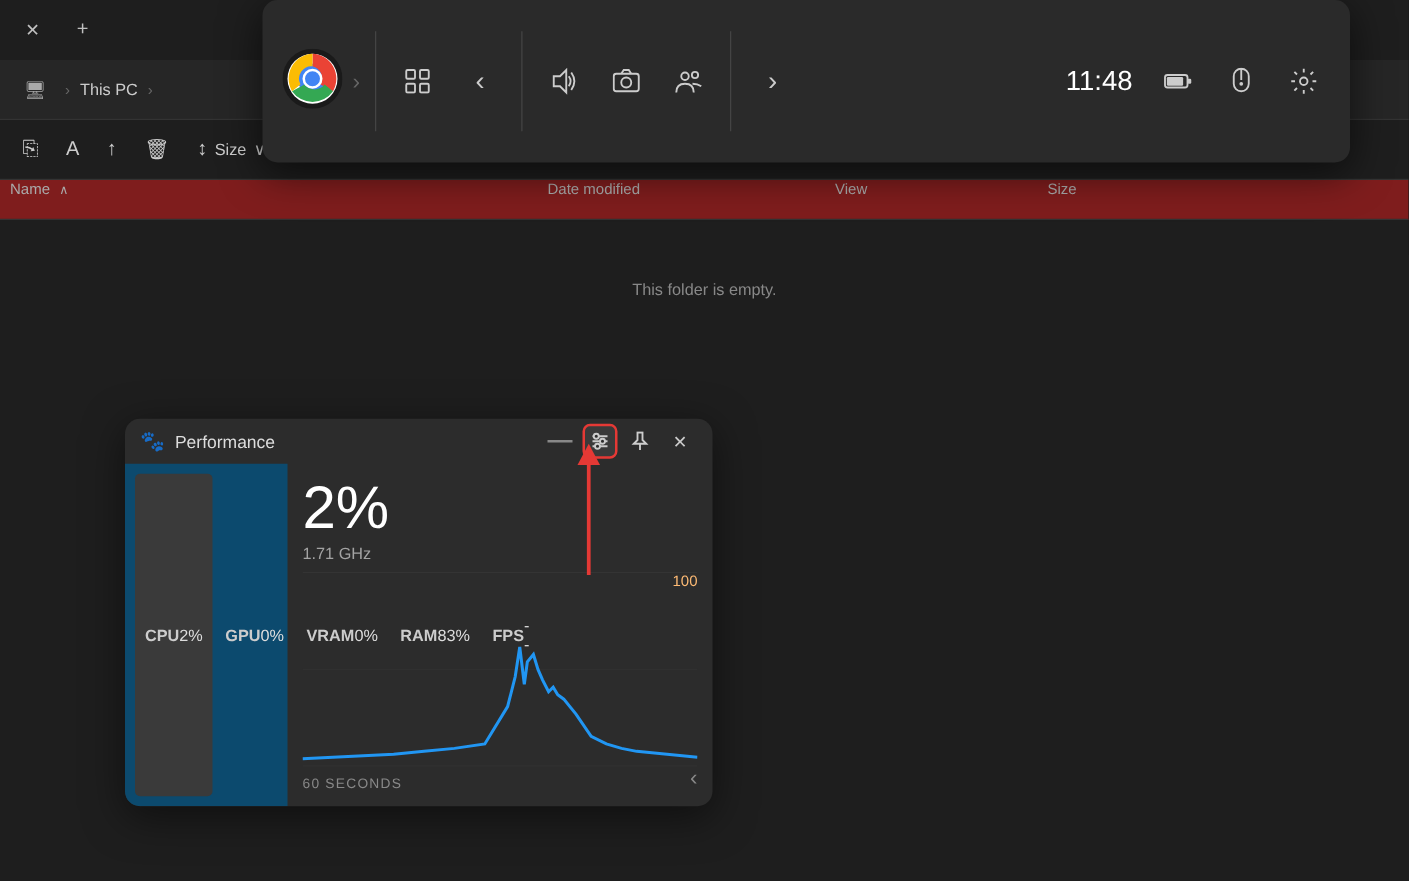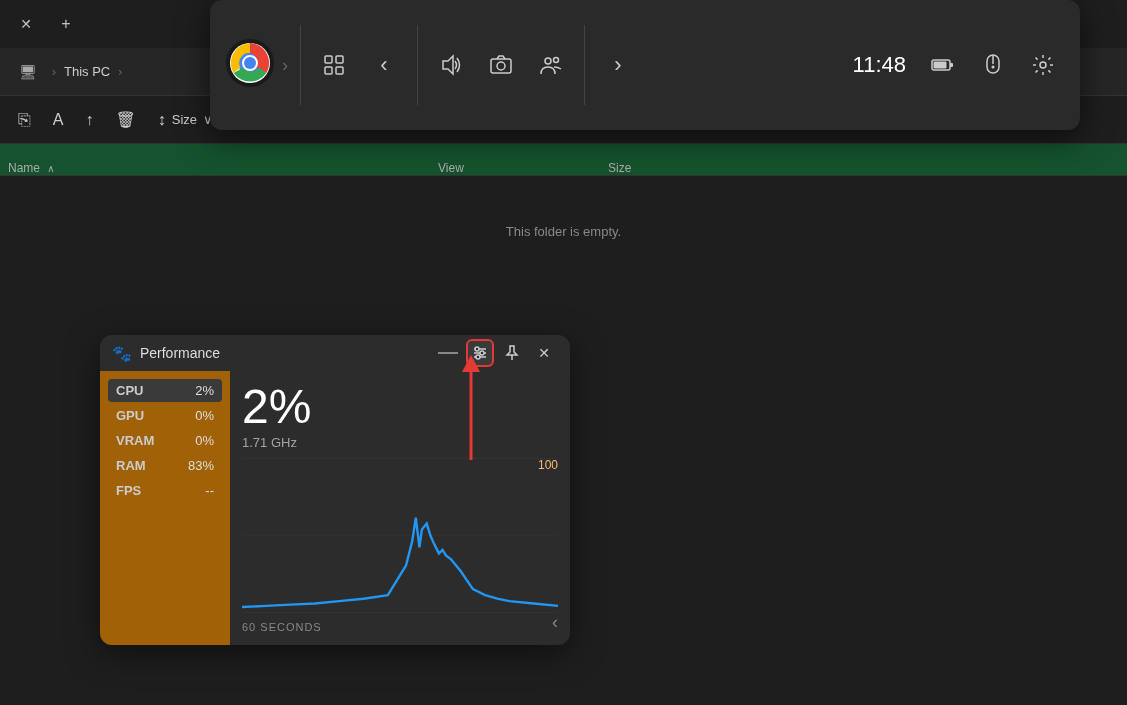--- a/index.html
+++ b/index.html
@@ -126,23 +126,23 @@
     
     .explorer-content {
       flex: 1;
       position: relative;
       overflow: hidden;
     }
 
     
     .column-headers {
       display: flex;
-      align-items: flex-end;
+      align-items: flex-start;
       height: 32px;
-      background: #14532d;
+      background: #7f1d1d;
       border-bottom: 1px solid #333;
       padding: 0 8px;
     }
 
     .col-header {
       color: #aaa;
       font-size: 12px;
       font-weight: 400;
       cursor: pointer;
     }
@@ -276,24 +276,23 @@
       background: #3a3a3a;
     }
 
     .perf-body {
       display: flex;
       height: calc(100% - 36px);
     }
 
     .perf-sidebar {
       width: 130px;
-      background: #a16207;
+      background: #0c4a6e;
       padding: 8px;
       display: flex;
-      flex-direction: column;
       gap: 2px;
     }
 
     .perf-stat-row {
       display: flex;
       align-items: center;
       justify-content: space-between;
       padding: 4px 8px;
       border-radius: 4px;
       font-size: 13px;
@@ -426,20 +425,23 @@
       <span>...</span>
     </button>
   </div>
 
   <div class="explorer-content">
 
     <div class="column-headers">
       <div class="col-header col-name">
         <span>Name</span>
         <span class="sort-indicator">∧</span>
+      </div>
+      <div class="col-header col-date">
+        <span>Date modified</span>
       </div>
       <div class="col-header col-type">
         <span>View</span>
       </div>
       <div class="col-header col-size">
         <span>Size</span>
       </div>
     </div>
 
     <div class="empty-folder">This folder is empty.</div>

